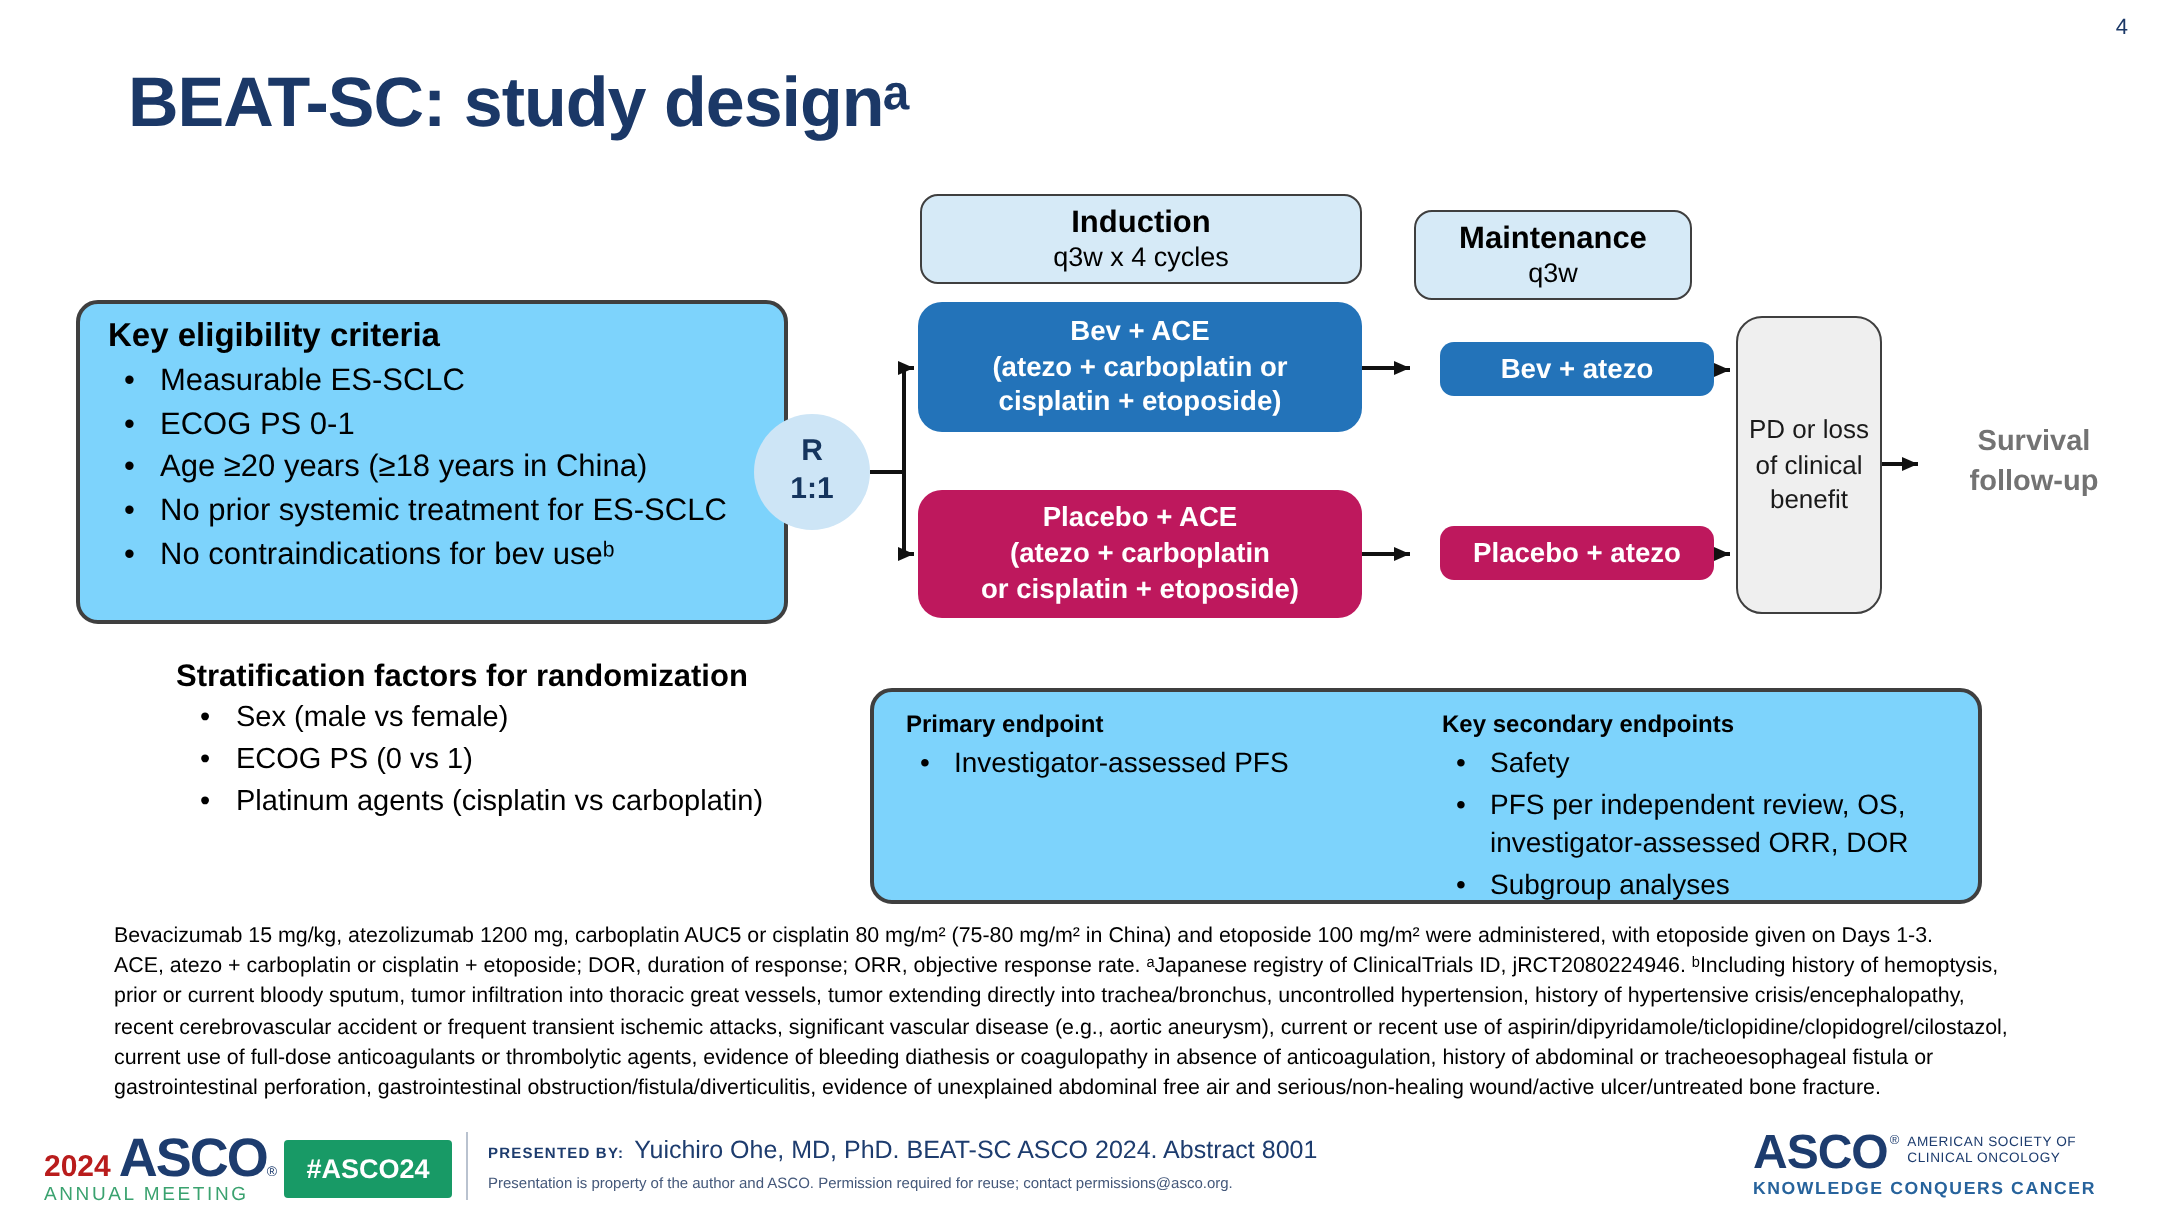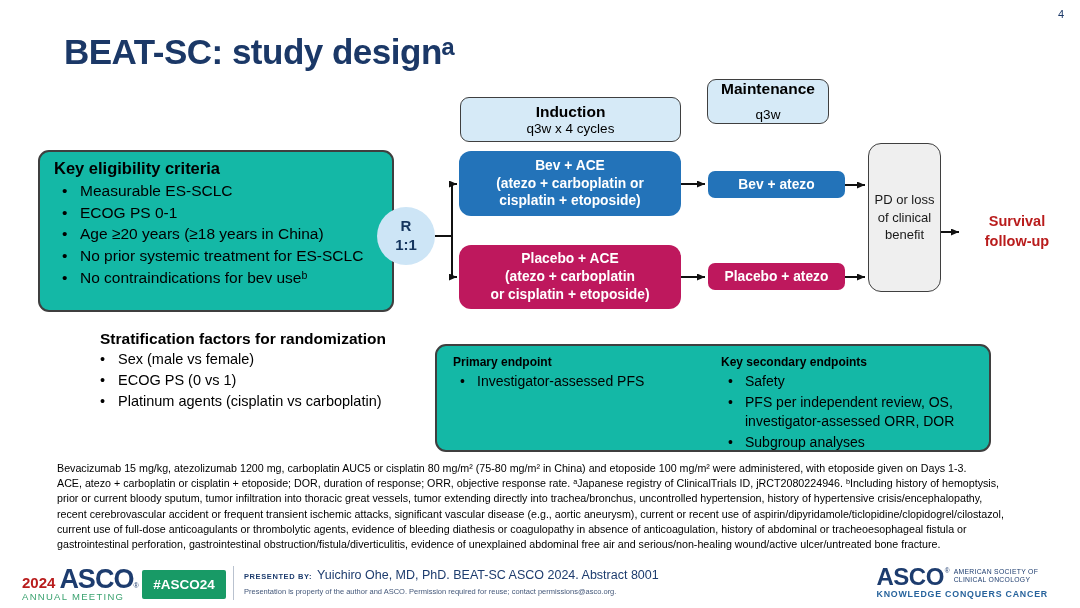--- a/index.html
+++ b/index.html
@@ -14,21 +14,21 @@
 
   .page-number { right:16px; top:8px; font-size:11px; color:#1b3867; }
 
   .slide-title {
     left:64px; top:32px; font-size:35px; font-weight:bold; color:#1b3867;
     letter-spacing:-0.5px;
   }
 
   
   .panel {
-    background:#14b8a6; border:2px solid #3f3f3f; border-radius:11px;
+    background:#7dd3fc; border:2px solid #3f3f3f; border-radius:11px;
   }
   .eligibility { left:38px; top:150px; width:356px; height:162px; padding:7px 10px 6px 14px; }
   .panel-title { font-size:16.5px; font-weight:bold; color:#000; margin-bottom:2px; }
   .eligibility ul { list-style:none; }
   .eligibility li {
     font-size:15.5px; color:#000; line-height:1.4; padding-left:26px; position:relative;
   }
   .eligibility li::before { content:"•"; position:absolute; left:8px; }
 
   
@@ -38,53 +38,53 @@
     justify-content:center; font-weight:bold; color:#15355e; font-size:15px; line-height:1.25;
   }
 
   
   .phase {
     background:#d6eaf7; border:1.5px solid #3f3f3f; border-radius:9px;
     display:flex; flex-direction:column; align-items:center; justify-content:center;
     color:#000; text-align:center;
   }
   .phase-induction { left:460px; top:97px; width:221px; height:45px; }
-  .phase-maintenance { left:707px; top:79px; width:122px; height:45px;justify-content:space-between; }
+  .phase-maintenance { left:707px; top:105px; width:139px; height:45px; }
   .phase .phase-title { font-size:15.5px; font-weight:bold; line-height:1.15; }
   .phase .phase-sub { font-size:13.5px; line-height:1.15; }
 
   
   .arm {
     border-radius:12px; color:#fff; font-weight:bold; text-align:center;
     display:flex; align-items:center; justify-content:center; font-size:13.8px; line-height:1.3;
   }
   .arm-blue { background:#2373b9; }
   .arm-red { background:#be185d; }
   .arm-bev-ind { left:459px; top:151px; width:222px; height:65px; }
   .arm-pbo-ind { left:459px; top:245px; width:222px; height:64px; }
-  .arm-small { border-radius:7px; font-size:13.8px; }
+  .arm-small { border-radius:7px; font-size:13.8px;margin-left:12px; }
   .arm-bev-maint { left:708px; top:171px; width:137px; height:27px; }
   .arm-pbo-maint { left:708px; top:263px; width:137px; height:27px; }
 
   
   .pd-box {
-    left:868px; top:143px; width:73px; height:149px; padding:4px;
+    left:868px; top:158px; width:73px; height:149px; padding:4px;
     background:#efefef; border:1.5px solid #3f3f3f; border-radius:13px;
     display:flex; align-items:center; justify-content:center; text-align:center;
     font-size:13px; color:#1a1a1a; line-height:1.35;
   }
 
   .followup {
     left:964px; top:212px; width:106px; text-align:center; font-size:14.5px;
-    font-weight:bold; color:#b91c1c; line-height:1.35;
+    font-weight:bold; color:#737373; line-height:1.35;
   }
 
   
   .strat { left:88px; top:330px; width:336px; }
-  .strat-title { font-size:15.5px; font-weight:bold; color:#000; margin-bottom:1px;margin-left:12px; }
+  .strat-title { font-size:15.5px; font-weight:bold; color:#000; margin-bottom:1px; }
   .strat ul { list-style:none; }
   .strat li { font-size:14.5px; color:#000; line-height:1.45; padding-left:30px; position:relative; }
   .strat li::before { content:"•"; position:absolute; left:12px; }
 
   
   .endpoints { left:435px; top:344px; width:556px; height:108px; padding:9px 14px 6px 16px; display:flex; }
   .ep-col-title { font-size:12px; font-weight:bold; color:#000; margin-bottom:3px; }
   .endpoints ul { list-style:none; }
   .endpoints li { font-size:14px; color:#000; line-height:1.35; padding-left:24px; position:relative; margin-bottom:2px; }
   .endpoints li::before { content:"•"; position:absolute; left:7px; }

